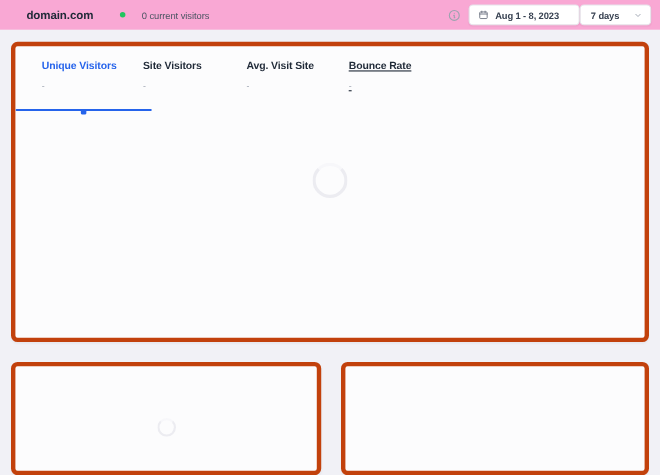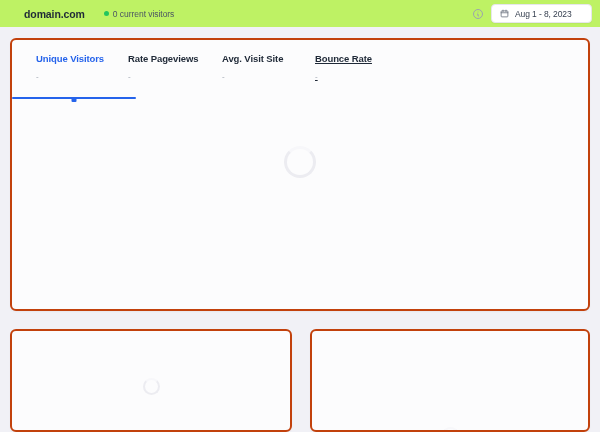--- a/index.html
+++ b/index.html
@@ -16,35 +16,35 @@
     -webkit-font-smoothing: antialiased;
     color: #1f2937;
   }
 
   
   .topbar {
     height: 27px;
     display: flex;
     align-items: center;
     padding: 0 8px 0 24px;
-    background: #bef264;
+    background: #f9a8d4;
   }
 
   .site-name {
     font-size: 10.5px;
     font-weight: 600;
     color: #1f2937;
     letter-spacing: -0.1px;
   }
 
   .visitors-group {
     display: flex;
     align-items: center;
-    gap: 4px;
-    margin-left: 19px;
+    gap: 15px;
+    margin-left: 24px;
   }
 
   .live-dot {
     width: 5px;
     height: 5px;
     border-radius: 50%;
     background: #22c55e;
     flex: none;
   }
 
@@ -64,20 +64,21 @@
   .info-icon {
     width: 12px;
     height: 12px;
     color: #9ca3af;
     display: block;
   }
 
   .picker-group {
     display: flex;
     align-items: flex-start;
+    font-weight: bold;
   }
 
   .date-pill,
   .range-pill {
     background: #ffffff;
     border: 1px solid #e6e6ec;
     border-radius: 4px;
     height: 19px;
     display: flex;
     align-items: center;
@@ -123,21 +124,21 @@
     width: 8px;
     height: 8px;
     color: #9ca3af;
     flex: none;
     display: block;
   }
 
   
   .card {
     background: #fcfcfd;
-    border: 2px solid #c2410c;
+    border: 4px solid #c2410c;
     border-radius: 6px;
     box-shadow: 0 1px 2px rgba(16,24,40,0.04);
   }
 
   .main-card {
     position: absolute;
     left: 10px;
     top: 38px;
     width: 580px;
     height: 273px;
@@ -298,37 +299,45 @@
       <div class="date-pill">
         <span>
           <svg class="cal-icon" viewBox="0 0 24 24" fill="none" stroke="currentColor" stroke-width="2.2">
             <rect x="3" y="5" width="18" height="16" rx="2"></rect>
             <path d="M3 10h18M8 3v4M16 3v4" stroke-linecap="round"></path>
           </svg>
         </span>
         <span class="date-text">Aug 1 - 8, 2023</span>
       </div>
 
+      <div class="range-pill">
+        <span class="range-text">7 days</span>
+        <span>
+          <svg class="chev-icon" viewBox="0 0 24 24" fill="none" stroke="currentColor" stroke-width="2.5">
+            <path d="M6 9l6 6 6-6" stroke-linecap="round" stroke-linejoin="round"></path>
+          </svg>
+        </span>
+      </div>
 
     </div>
   </div>
 </div>
 
 <div class="card main-card">
 
   <div class="tabs">
 
     <div class="tab active">
       <span class="tab-label">Unique Visitors</span>
       <span class="tab-value">-</span>
       <span class="tab-underline"></span>
     </div>
 
     <div class="tab">
-      <span class="tab-label">Rate Pageviews</span>
+      <span class="tab-label">Site Visitors</span>
       <span class="tab-value">-</span>
     </div>
 
     <div class="tab">
       <span class="tab-label">Avg. Visit Site</span>
       <span class="tab-value">-</span>
     </div>
 
     <div class="tab">
       <span class="tab-label">Bounce Rate</span>

